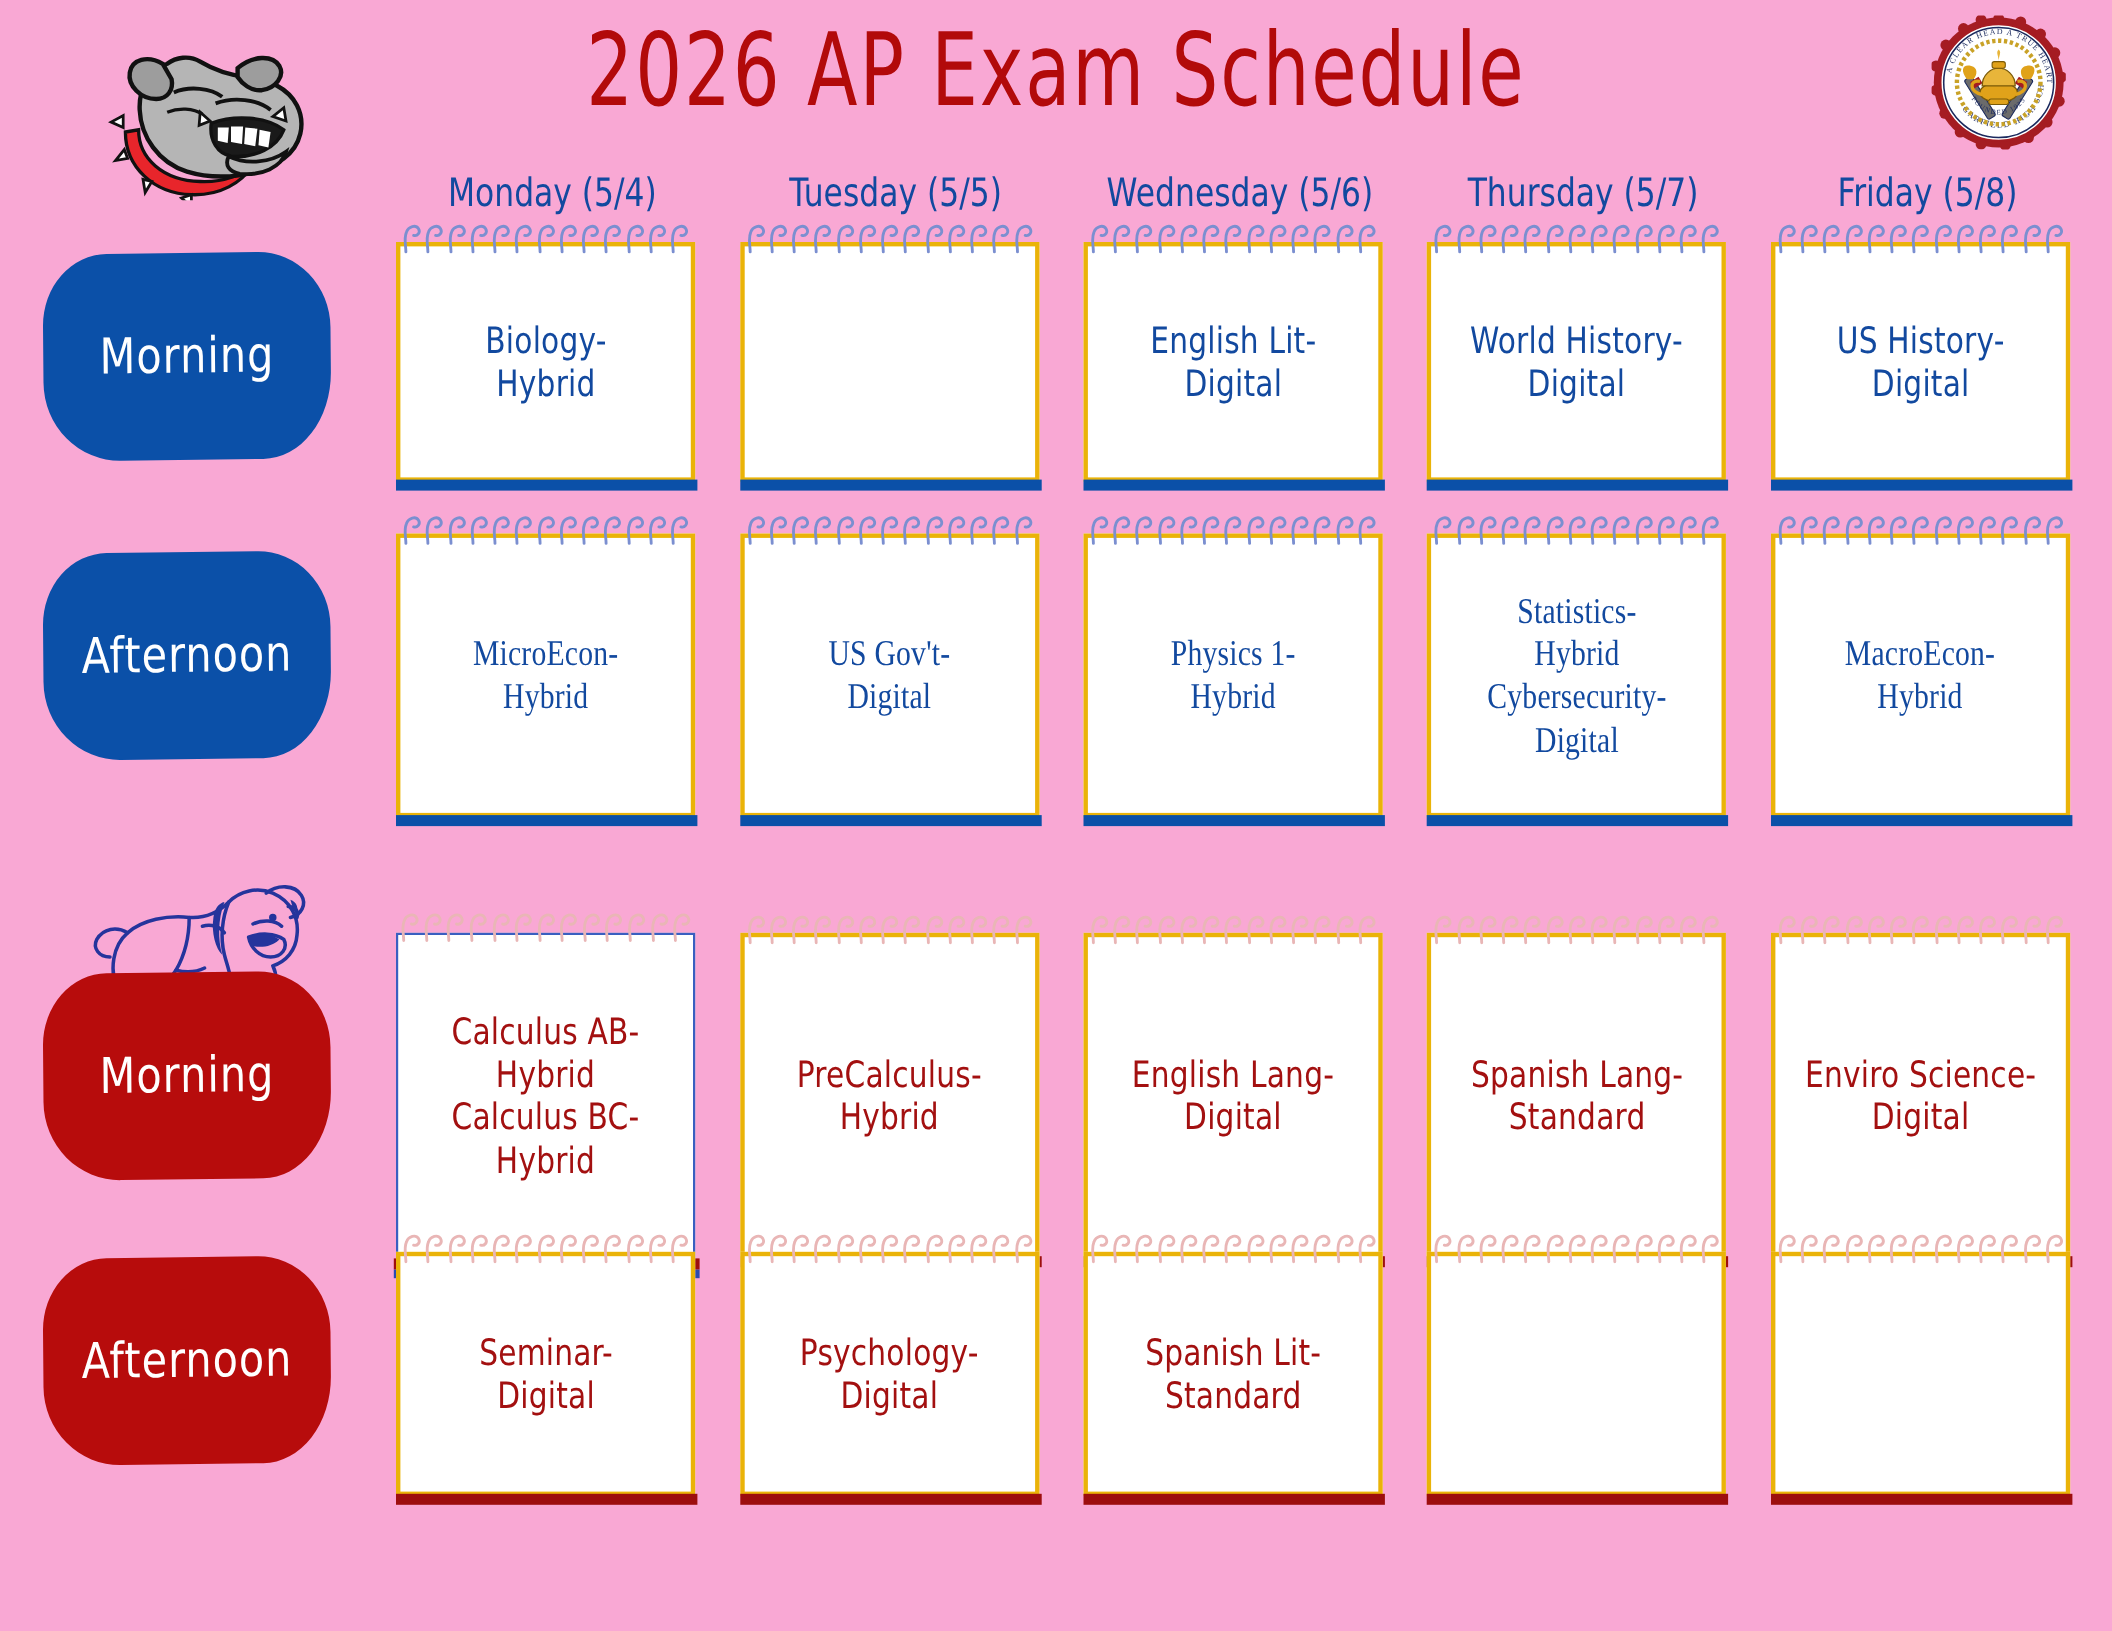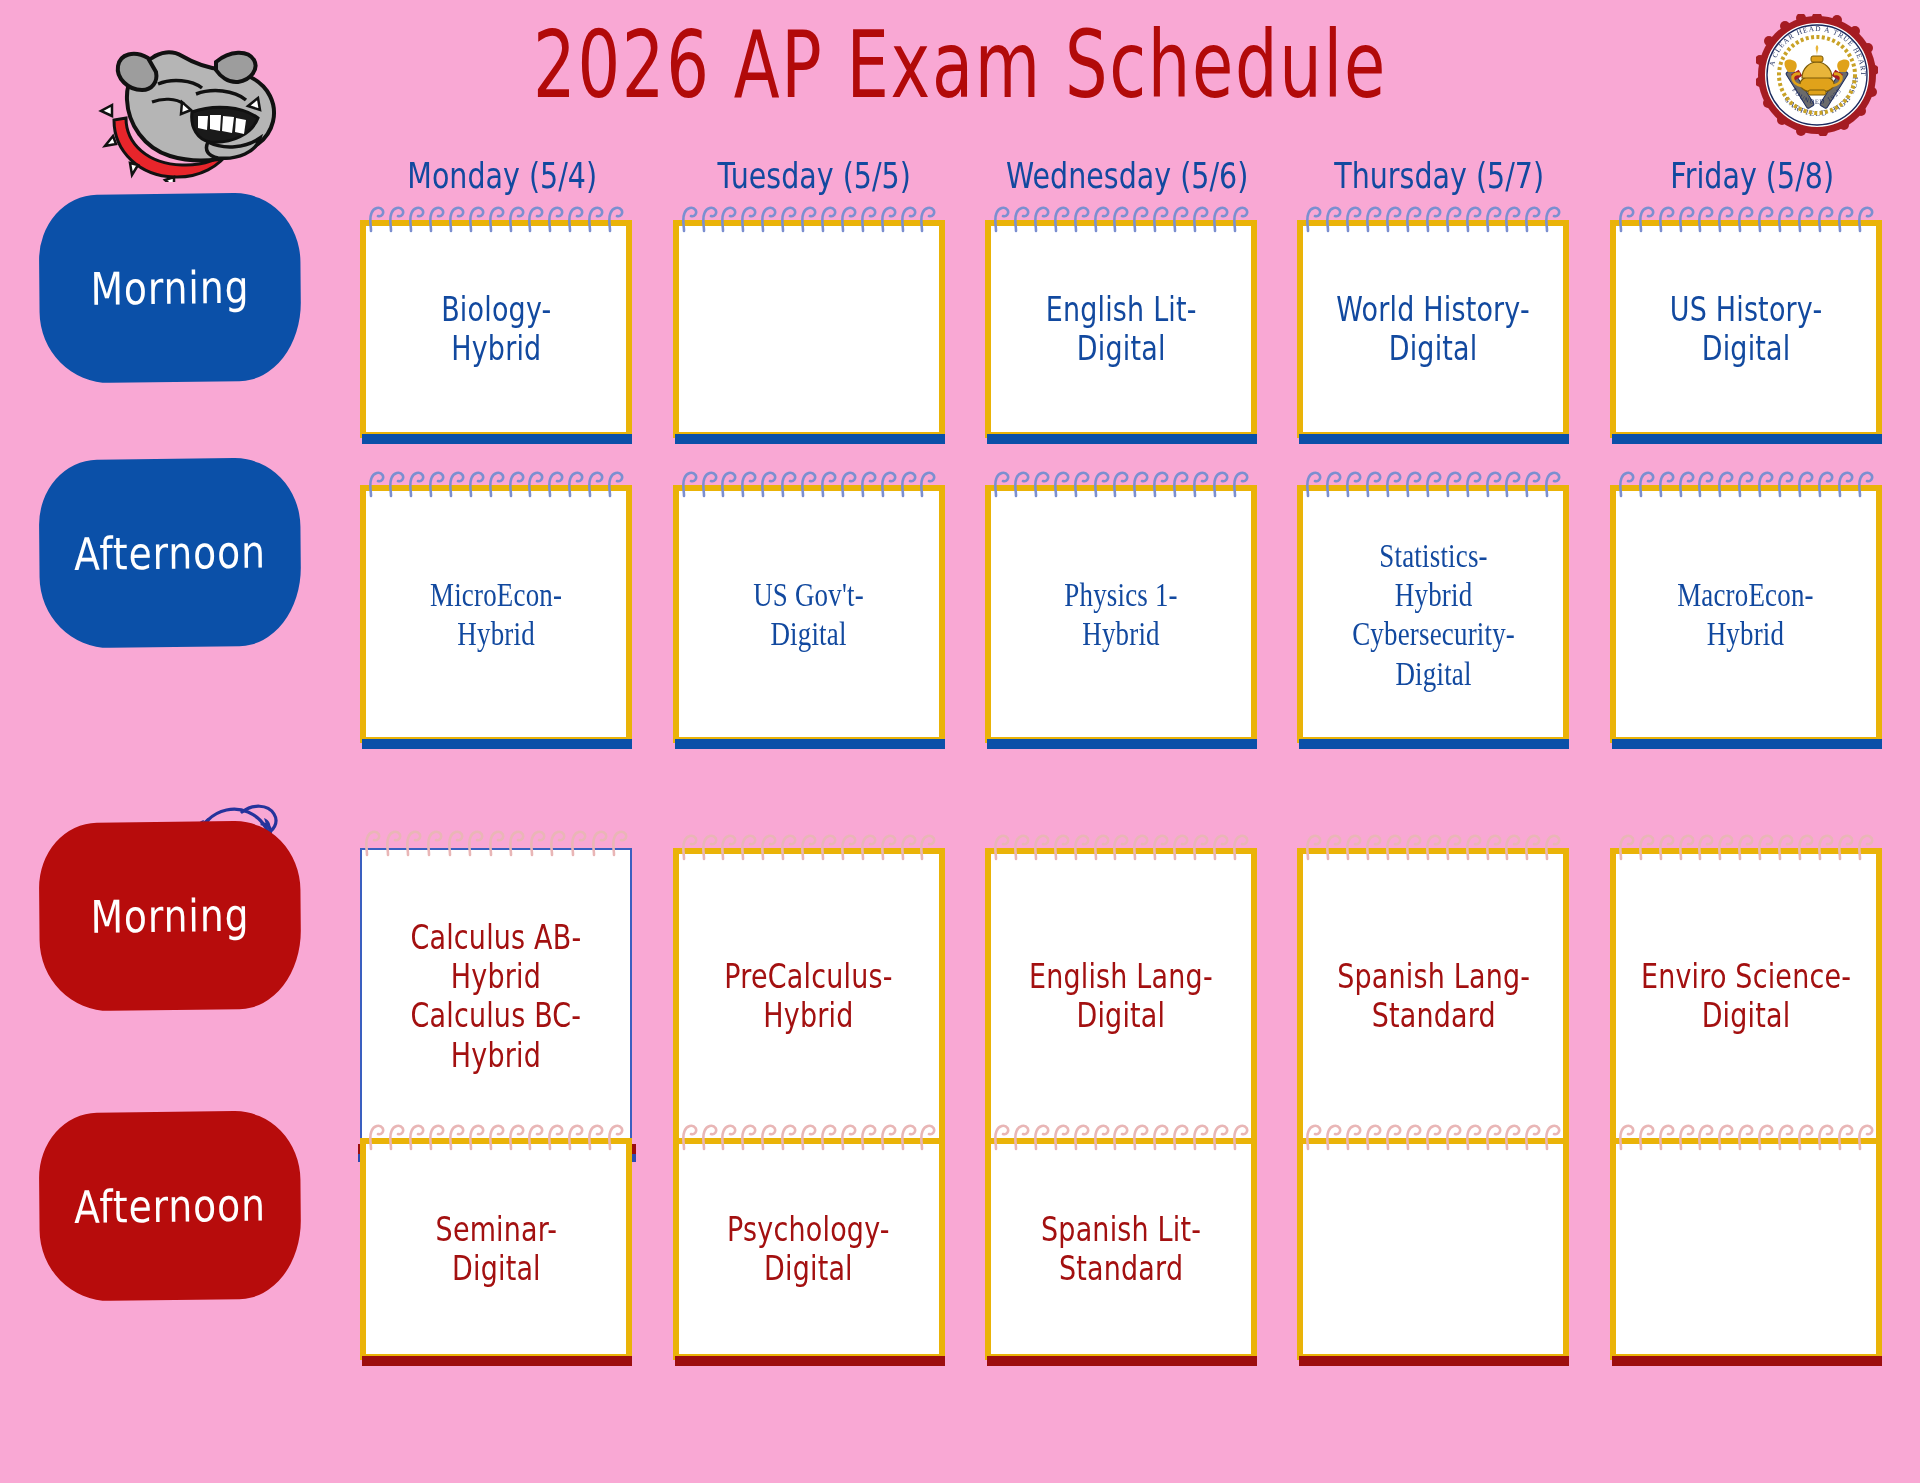--- a/index.html
+++ b/index.html
@@ -105,21 +105,21 @@
   }
 
   .row-morning-1   { height: 265px; }
   .row-afternoon-1 { height: 258px; }
   .row-morning-2   { height: 290px; }
   .row-afternoon-2 { height: 255px; }
 
   
   .pill-cell {
     display: flex;
-    align-items: flex-start;
+    align-items: center;
     justify-content: center;
     height: 100%;
     padding: 6px 0 20px 0;
   }
   .pill {
     width: 278px;
     height: 168px;
     display: flex;
     align-items: center;
     justify-content: center;
@@ -137,21 +137,21 @@
     display: flex;
     justify-content: center;
     height: 100%;
     padding: 0 8px;
   }
 
   .notepad {
     position: relative;
     width: 272px;
     background: #ffffff;
-    border: 6px solid #eab308;
+    border: 4px solid #eab308;
     margin-top: 22px;
     display: flex;
     align-items: center;
     justify-content: center;
   }
   .row-morning-1 .notepad   { height: 218px; }
   .row-afternoon-1 .notepad { height: 258px; font-family: Liberation Serif, serif; }
   .row-morning-2 .notepad   { height: 296px; }
   .row-afternoon-2 .notepad { height: 222px; }
 

